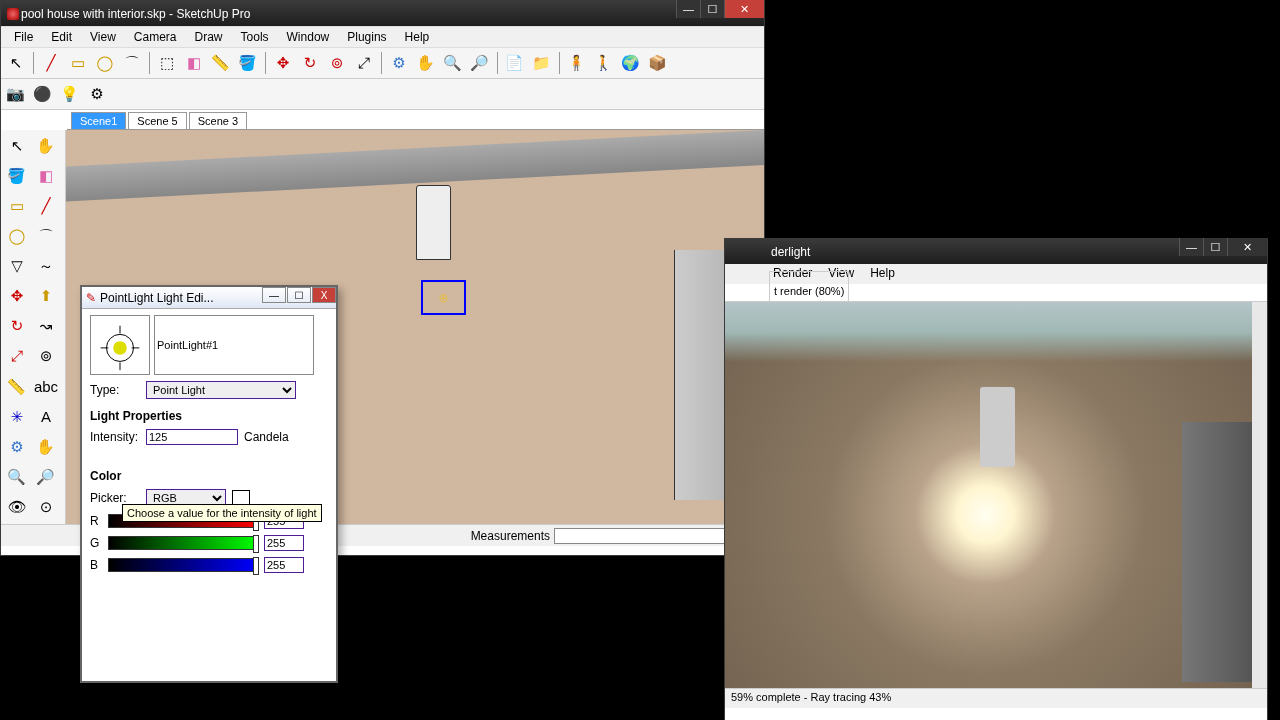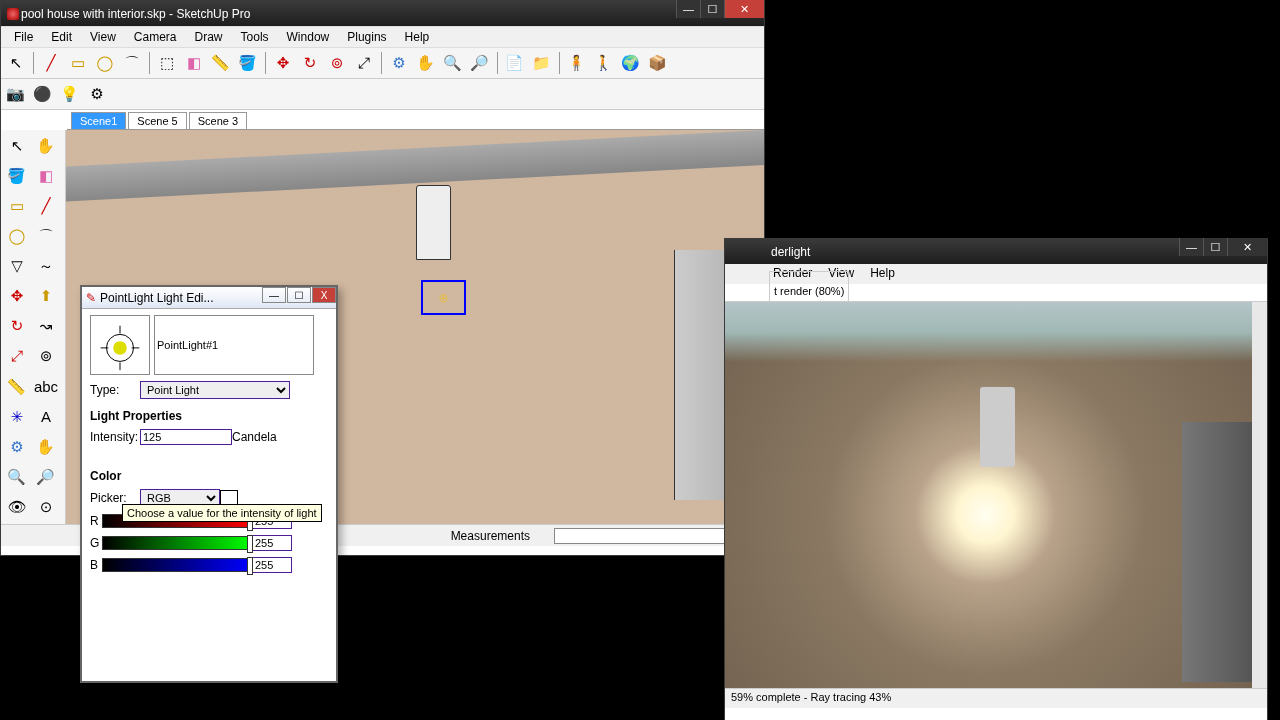--- a/index.html
+++ b/index.html
@@ -20,34 +20,34 @@
 .tbsep { width: 1px; height: 22px; background: #999; margin: 0 3px; }
 
 .tabs { display: flex; padding-left: 4px; background: #fff; border-bottom: 1px solid #999; height: 20px; align-items: flex-end; }
 .tab { padding: 2px 8px; font-size: 11px; border: 1px solid #999; border-bottom: none; margin-right: 2px; cursor: pointer; }
 .tab.active { background: #3399ff; color: #fff; }
 
 .viewport { position: relative; background: #d0b79f; overflow: hidden; }
 .lefttools { position: absolute; left: 0; top: 0; width: 65px; background: #f5f5f5; border-right: 1px solid #ccc; display: flex; flex-wrap: wrap; padding: 2px; gap: 1px; }
 .lefttools .tbtn { width: 28px; height: 28px; }
 
-.statusbar { height: 22px; background: #f0f0f0; border-top: 1px solid #ccc; display: flex; align-items: center; justify-content: flex-end; padding: 0 10px; gap: 24px; font-size: 12px; }
+.statusbar { height: 22px; background: #f0f0f0; border-top: 1px solid #ccc; display: flex; align-items: center; justify-content: flex-end; padding: 0 10px; gap: 4px; font-size: 12px; }
 .statusbar input { width: 200px; height: 16px; font-size: 11px; border: 1px solid #888; }
 
 
 .dialog { position: absolute; background: #fff; border: 2px solid #666; box-shadow: 4px 4px 8px rgba(0,0,0,0.3); }
 .dlgtitle { height: 22px; background: linear-gradient(#fff,#e0e8f5); display: flex; align-items: center; padding: 0 4px; gap: 4px; font-size: 12px; border-bottom: 1px solid #aaa; position: relative; }
 .dlgbtns { position: absolute; right: 0; top: 0; display: flex; }
 .dlgbtn { width: 24px; height: 16px; font-size: 10px; text-align: center; line-height: 16px; border: 1px solid #888; cursor: pointer; margin-left: 1px; }
 .dlgbtn.close { background: #c44038; color: #fff; }
 .dlgbody { padding: 6px 8px; font-size: 12px; }
 .thumb { width: 60px; height: 60px; border: 1px solid #888; display: inline-block; vertical-align: top; background: #fff; position: relative; }
 .thumb svg { width: 100%; height: 100%; }
 .nameinput { border: 1px solid #888; padding: 2px; margin-left: 4px; width: 160px; font-size: 11px; }
-.row { display: flex; align-items: center; margin: 6px 0; }
+.row { display: flex; align-items: center; margin: 6px 0; gap: 6px; }
 .row label { min-width: 50px; }
 .row select, .row input[type=text] { border: 1px solid #4c1d95; font-size: 11px; padding: 1px 2px; }
 .row select { width: 150px; }
 .spin { width: 92px; }
 .tooltip { position: absolute; background: #ffffe1; border: 1px solid #000; padding: 2px 4px; font-size: 11px; white-space: nowrap; z-index: 10; }
 .slider { height: 14px; width: 150px; border: 1px solid #333; position: relative; }
 .slider.red { background: linear-gradient(to right, #000, #f00); }
 .slider.green { background: linear-gradient(to right, #000, #0f0); }
 .slider.blue { background: linear-gradient(to right, #000, #00f); }
 .slider .thumb-knob { position: absolute; right: -2px; top: -2px; width: 6px; height: 18px; background: #fff; border: 1px solid #333; }

